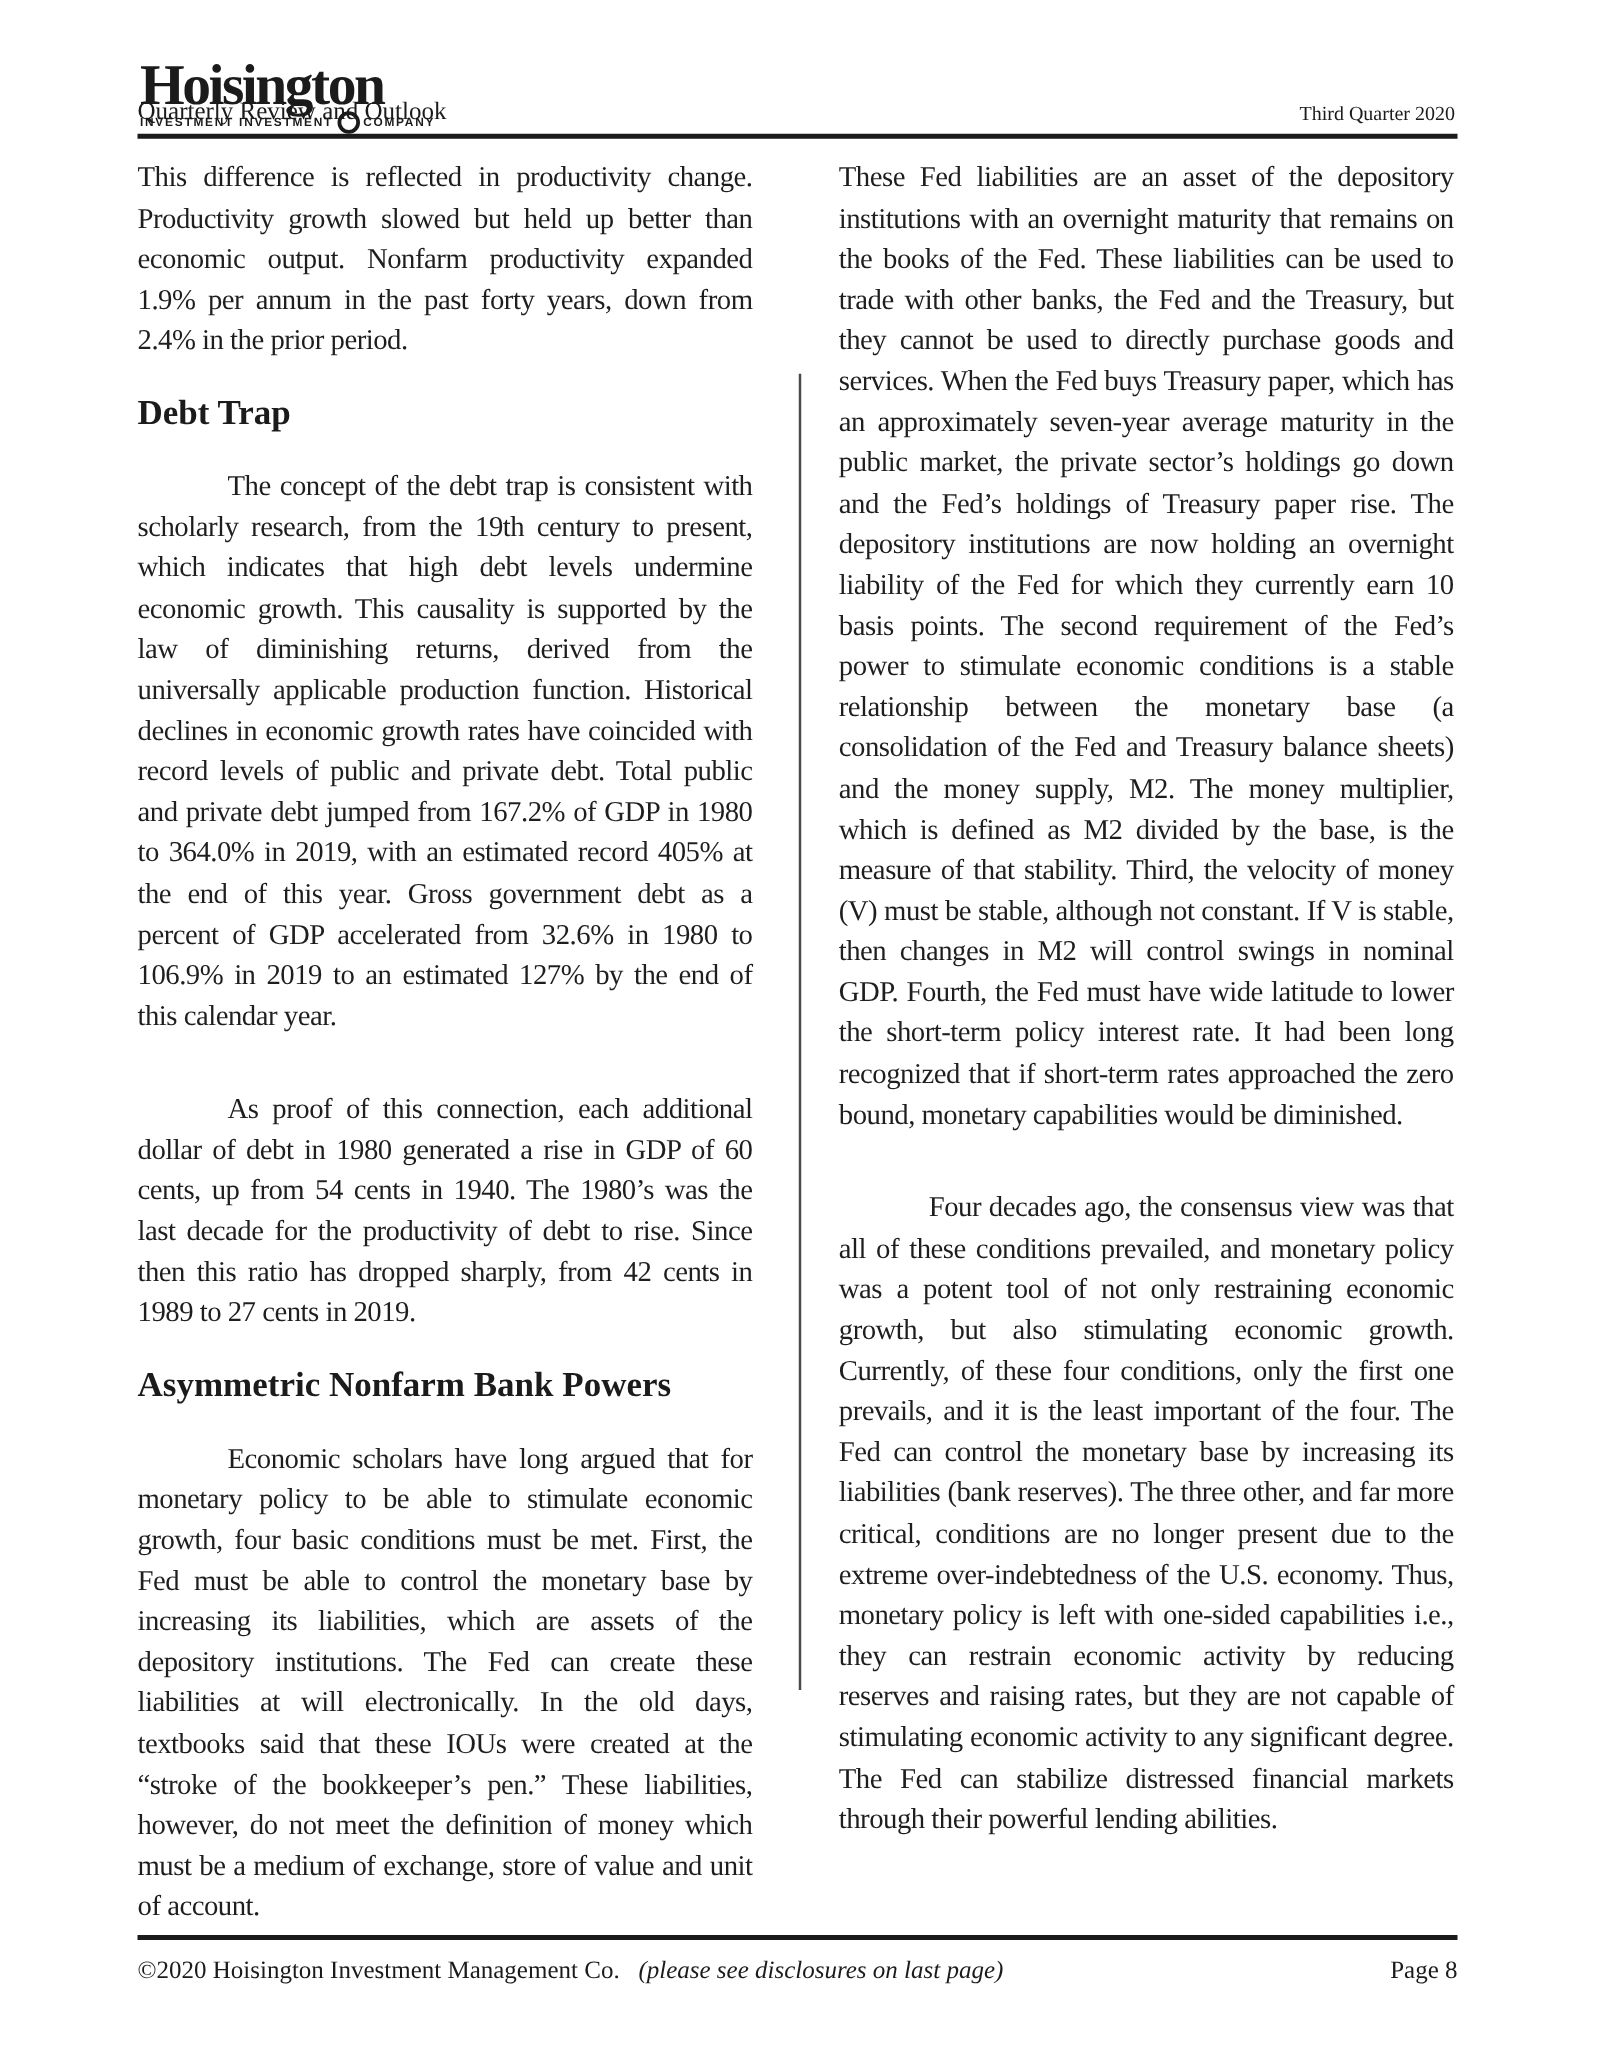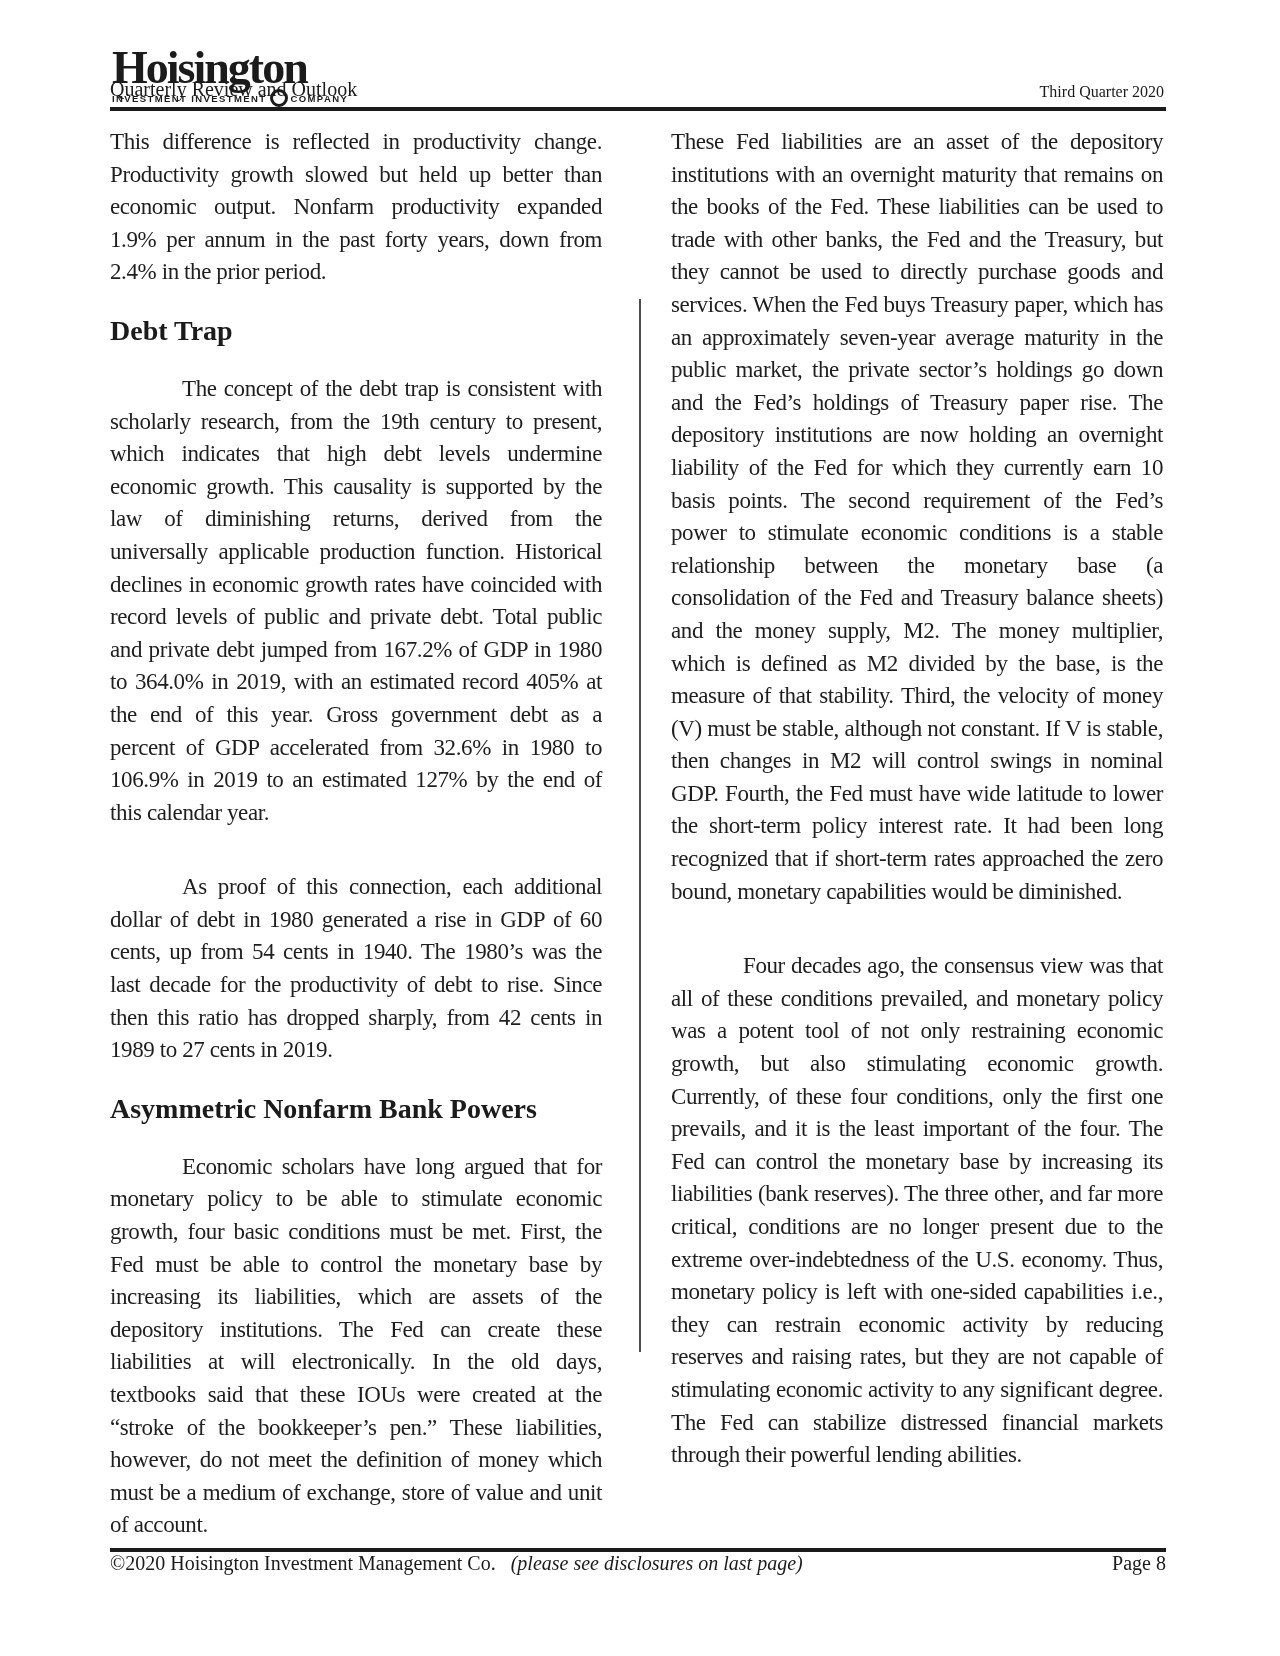--- a/index.html
+++ b/index.html
@@ -119,21 +119,21 @@
     top: 1548px;
   }
   .footer-rule {
     height: 4px;
     background: #1b1b1b;
   }
   .footer-row {
     display: flex;
     justify-content: space-between;
     align-items: baseline;
-    padding-top: 0;
+    padding-top: 13px;
     font-size: 20px;
     color: #1b1b1b;
   }
   .footer-left { white-space: nowrap; }
   .footer-note { font-style: italic; margin-left: 10px; }
 </style>
 </head>
 <body>
 
 <div class="page">

